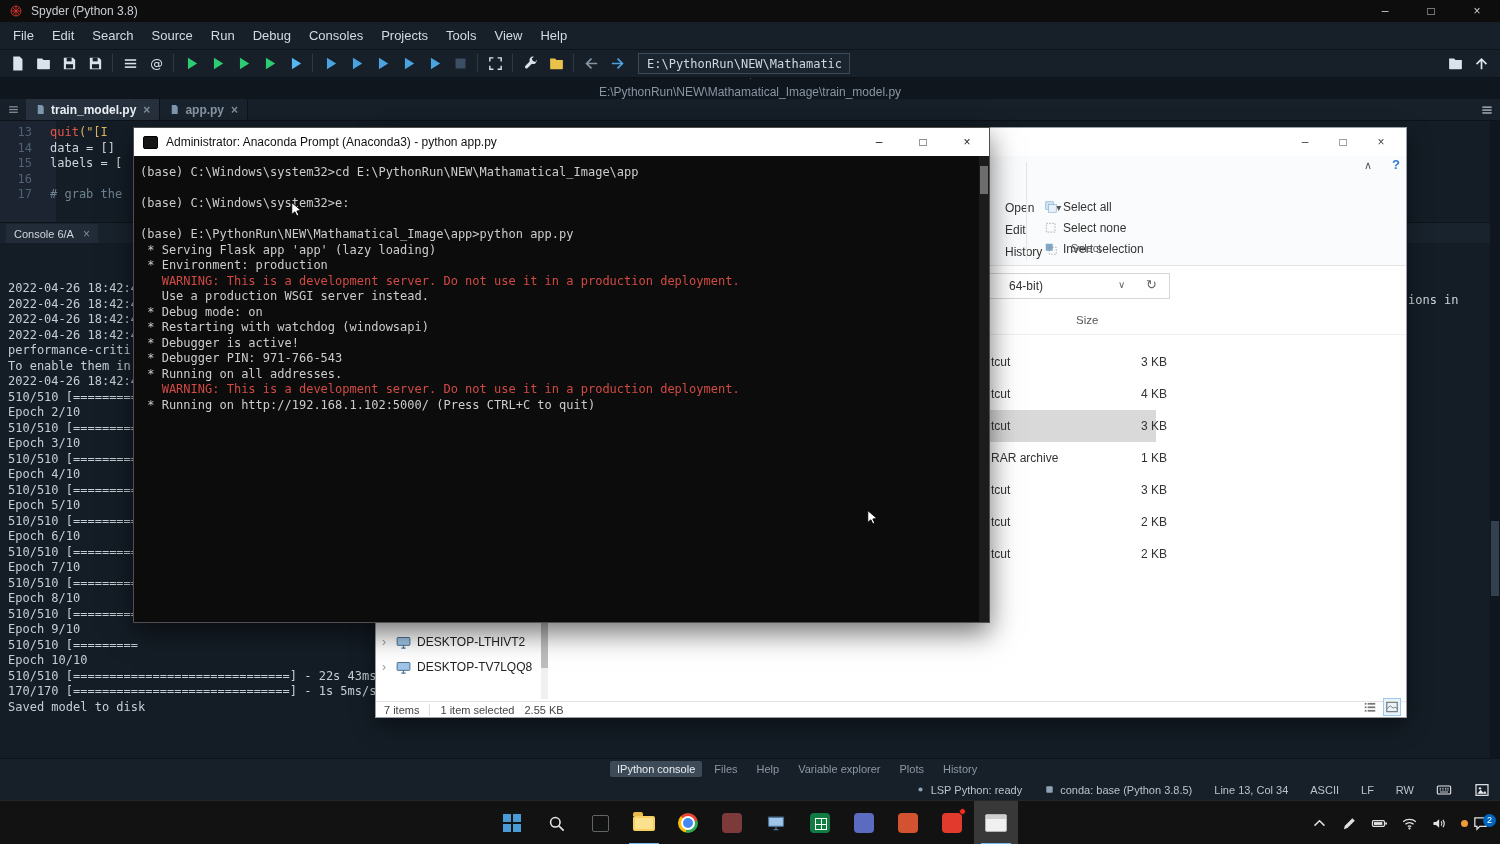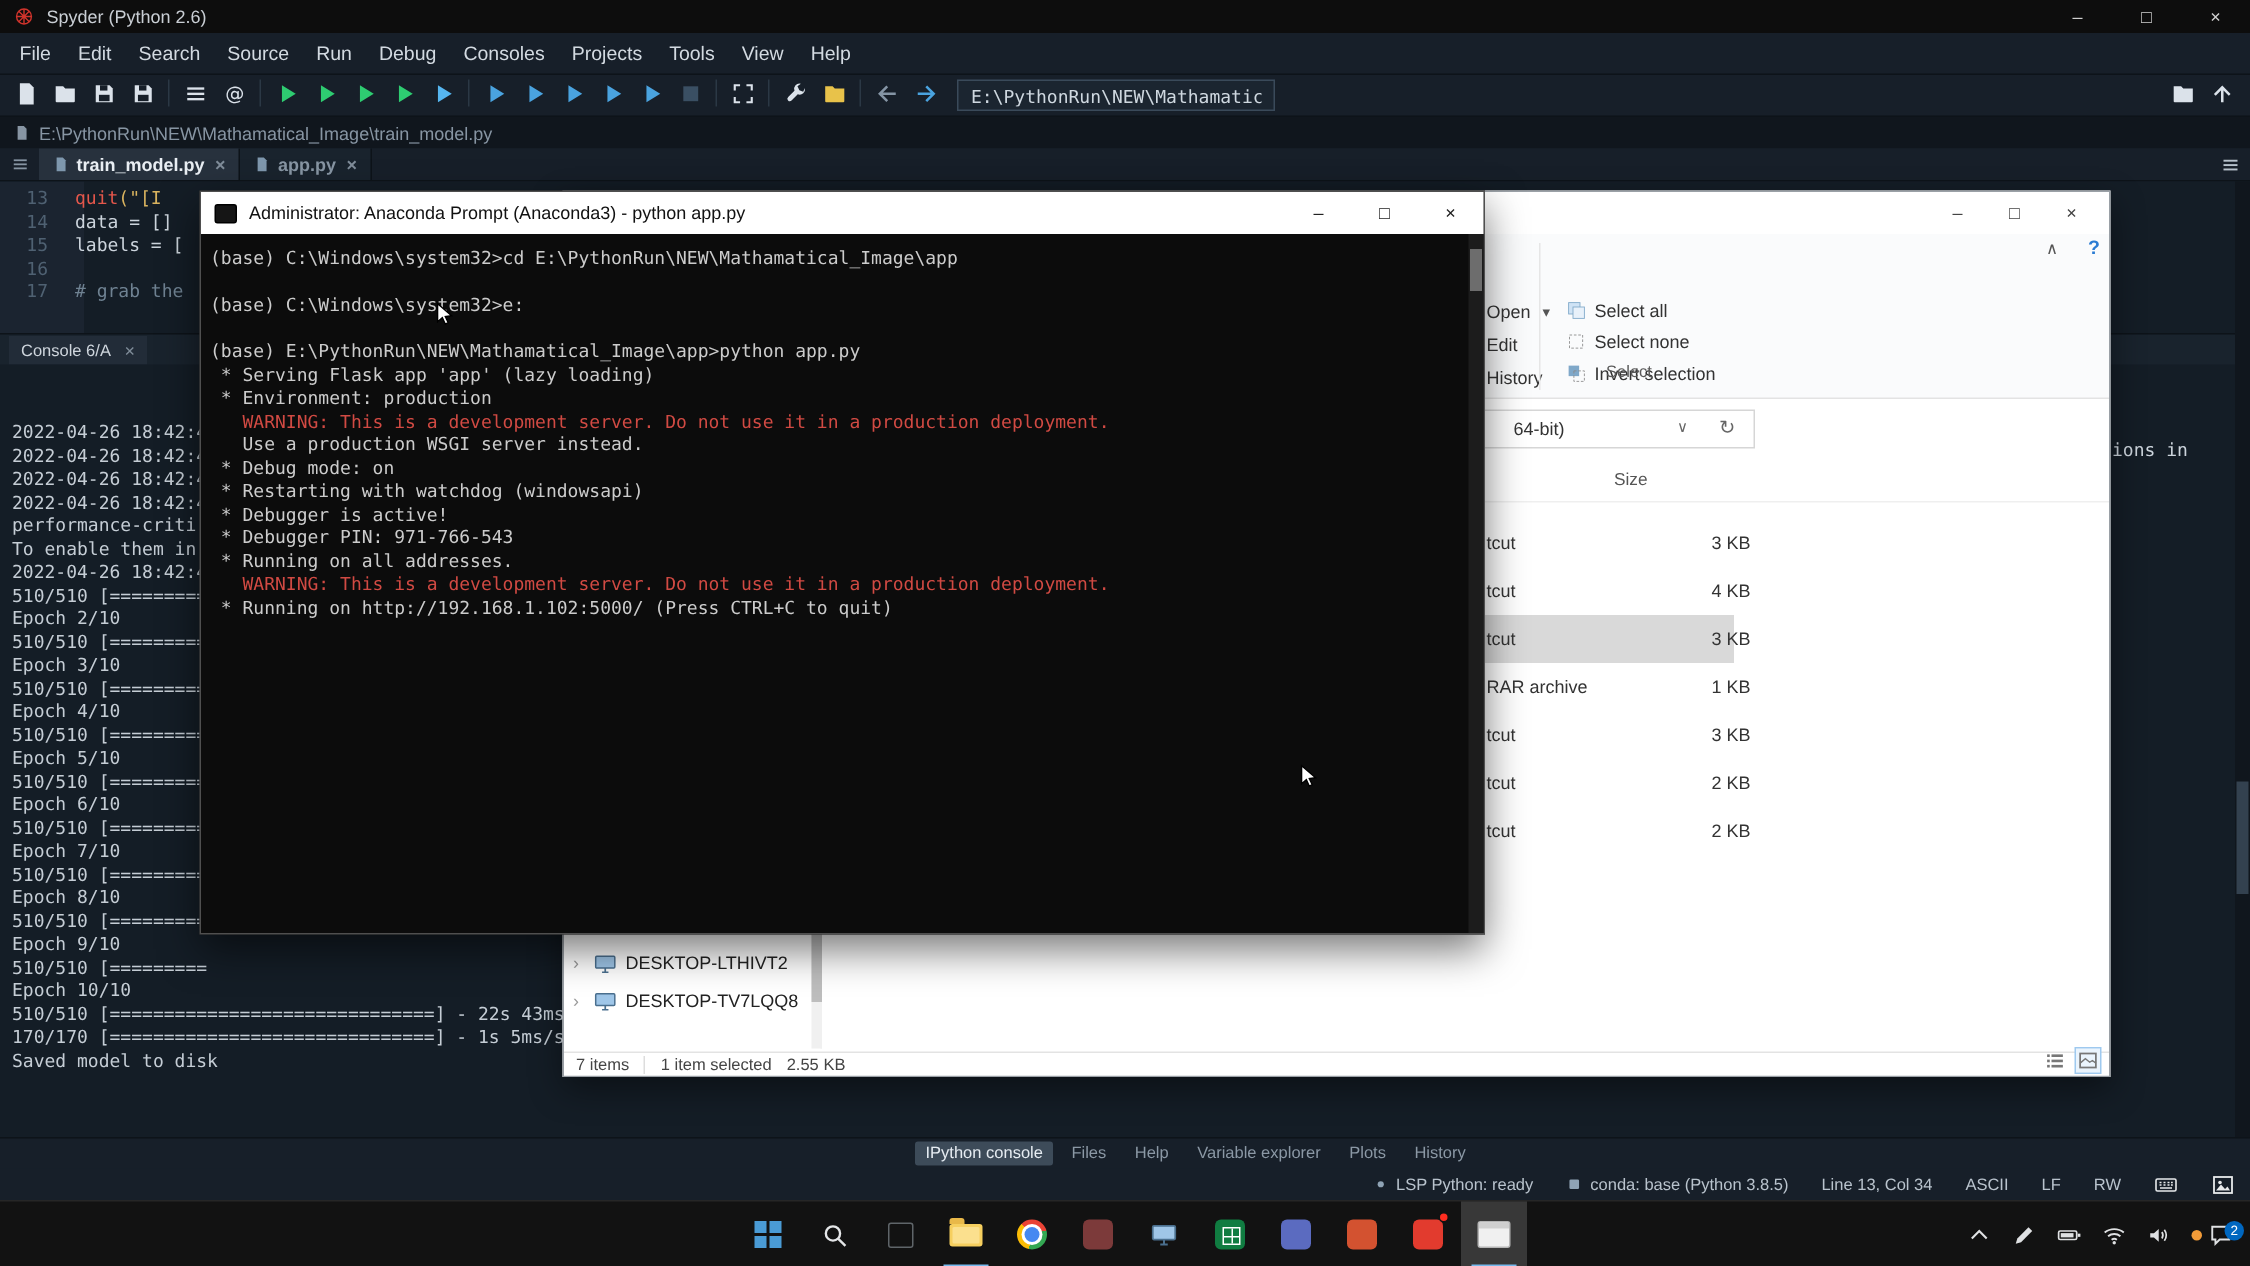--- a/index.html
+++ b/index.html
@@ -15,21 +15,21 @@
   .sp-titlebar .appico{margin:0 8px 0 9px;}
   .wcs{margin-left:auto;display:flex;height:100%;}
   .wc{width:46px;height:100%;display:flex;align-items:center;justify-content:center;color:#cfcfcf;font-size:12px;}
   .sp-menubar{height:28px;background:#171f29;display:flex;align-items:center;padding:0 4px;color:#d3dae1;font-size:13px;border-bottom:1px solid #0d1319;}
   .menu-item{padding:4px 9px;}
   .sp-toolbar{height:28px;background:#171f29;display:flex;align-items:center;padding:0 6px 0 4px;border-bottom:1px solid #0d1319;}
   .tbtn{width:26px;height:24px;display:inline-flex;align-items:center;justify-content:center;}
   .tsep{width:1px;height:18px;background:#2b3845;margin:0 4px;display:inline-block;}
   .sp-path{height:21px;width:212px;margin-left:8px;background:#1b2530;border:1px solid #3a4a5a;color:#cfd8e0;font-size:12px;padding:0 8px;}
   .tb-spacer{flex:1;}
-  .sp-crumb{height:21px;background:#10161d;color:#8795a3;font-size:12px;display:flex;align-items:center;padding:0 9px;gap:6px;}
+  .sp-crumb{height:21px;background:#10161d;color:#8795a3;font-size:12px;display:flex;align-items:center;padding:0 9px;gap:6px;flex-direction:column;}
   .sp-tabrow{height:22px;background:#171f29;display:flex;align-items:stretch;border-bottom:1px solid #0d1319;}
   .trow-btn{width:26px;display:flex;align-items:center;justify-content:center;}
   .etab{display:inline-flex;align-items:center;gap:5px;padding:0 9px;font-size:12px;color:#8795a3;background:#19232d;border-right:1px solid #0d1319;font-weight:bold;}
   .etab.active{background:#27313d;color:#e9eef3;}
   .etab-x{color:#7f8c99;font-size:12px;margin-left:2px;}
   .editor-pane{position:absolute;left:0;top:121px;width:1490px;height:101px;background:#141d26;overflow:hidden;}
   .gutter-under{position:absolute;left:0;top:0;width:56px;height:100%;background:#1b2430;}
   .elines{position:relative;padding-top:4px;font-family:"DejaVu Sans Mono",monospace;font-size:12px;line-height:15.5px;}
   .eline{display:flex;white-space:pre;}
   .lno{width:44px;min-width:44px;text-align:right;padding-right:12px;color:#4f6172;}
@@ -51,21 +51,21 @@
   .sp-vscroll{position:absolute;right:0;top:121px;width:10px;height:637px;background:#10161d;}
   .sp-vthumb{position:absolute;left:1px;top:400px;width:8px;height:75px;background:#33414f;}
 
   
   .explorer{position:absolute;left:375px;top:127px;width:1032px;height:591px;background:#fff;border:1px solid #9aa0a6;
     box-shadow:0 8px 22px rgba(0,0,0,.45);z-index:2;font-size:12px;color:#222;}
   .ex-titlebar{position:absolute;left:0;top:0;right:0;height:28px;background:#fff;display:flex;}
   .ex-wcs{margin-left:auto;display:flex;height:100%;padding-right:6px;}
   .ex-wc{width:38px;display:flex;align-items:center;justify-content:center;color:#444;font-size:12px;}
   .ex-ribbon{position:absolute;left:0;top:28px;right:0;height:110px;background:#fafbfc;border-bottom:1px solid #e3e3e3;}
-  .rib-cmd{position:absolute;left:592px;display:flex;align-items:center;gap:8px;color:#333;}
+  .rib-cmd{position:absolute;left:592px;display:flex;align-items:center;gap:22px;color:#333;}
   .rib-cmd .caret{color:#555;font-size:10px;}
   .rib-sel{position:absolute;left:668px;display:flex;align-items:center;gap:5px;color:#333;}
   .rib-group-label{position:absolute;left:655px;top:86px;width:110px;text-align:center;color:#5a5a5a;font-size:11px;}
   .rib-sep{position:absolute;left:650px;top:6px;height:98px;border-left:1px solid #e6e6e6;}
   .rib-collapse{position:absolute;left:988px;top:3px;color:#555;font-size:11px;}
   .rib-help{position:absolute;left:1016px;top:1px;color:#2b7cd3;font-weight:bold;font-size:13px;}
   .ex-addr-row{position:absolute;left:0;top:138px;right:0;height:40px;background:#fff;}
   .ex-addr-box{position:absolute;left:228px;top:7px;width:566px;height:26px;border:1px solid #d6d6d6;background:#fff;}
   .addr-frag{position:absolute;left:633px;top:13px;color:#333;}
   .addr-chev{position:absolute;left:742px;top:13px;color:#666;font-size:10px;}
@@ -262,21 +262,21 @@
 
 <div class="screen">
 
   <div class="spyder">
     <div class="sp-titlebar">
       <span class="appico">
         <svg class="svgi" width="14" height="14" viewBox="0 0 24 24" style="color:#d0342c">
             <use href="#i-spyder"></use>
           </svg>
       </span>
-      <span>Spyder (Python 2.6)</span>
+      <span>Spyder (Python 3.8)</span>
       <span class="wcs">
         <span class="wc">–</span>
         <span class="wc">□</span>
         <span class="wc">×</span>
       </span>
     </div>
     <div class="sp-menubar" id="menubar">
         <span class="menu-item">File</span>
         <span class="menu-item">Edit</span>
         <span class="menu-item">Search</span>

